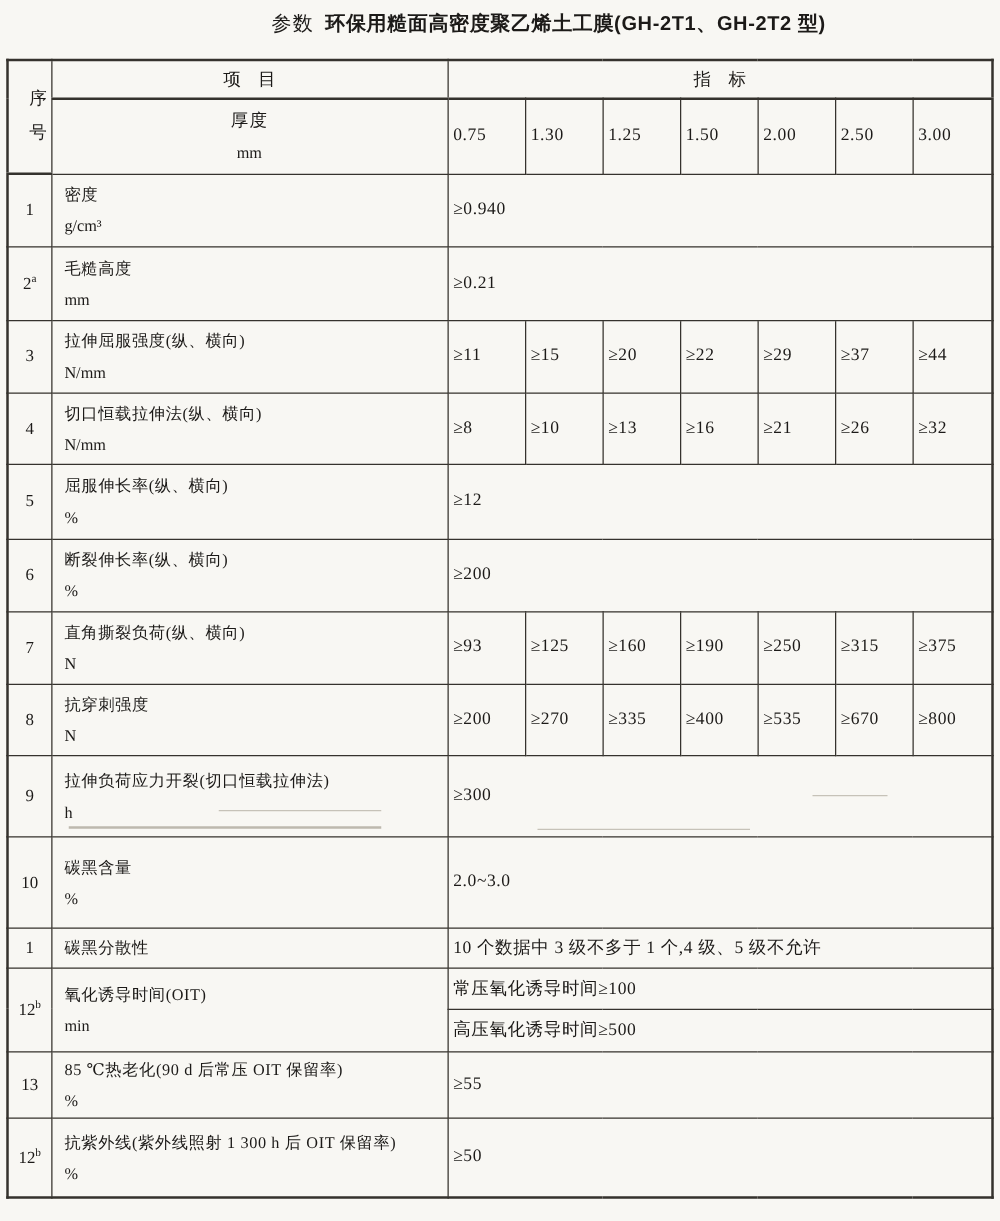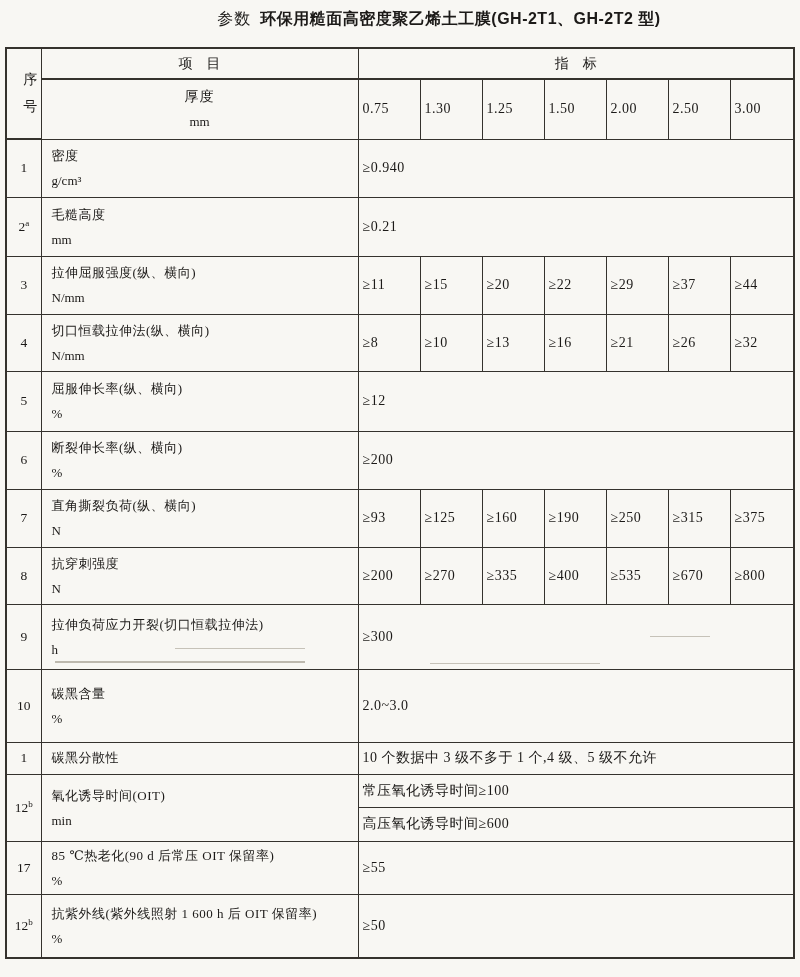--- a/index.html
+++ b/index.html
@@ -221,36 +221,36 @@
 
     <tr style="height:33px">
       <td class="no" rowspan="2"><span>12</span><sup>b</sup></td>
       <td class="item" rowspan="2">
           <div class="iname">氧化诱导时间(OIT)</div>
           <div class="iunit">min</div>
         </td>
       <td class="val" colspan="7">常压氧化诱导时间≥100</td>
     </tr>
     <tr style="height:34px">
-      <td class="val" colspan="7">高压氧化诱导时间≥600</td>
+      <td class="val" colspan="7">高压氧化诱导时间≥500</td>
     </tr>
 
     <tr style="height:53px">
-      <td class="no"><span>17</span><sup></sup></td>
+      <td class="no"><span>13</span><sup></sup></td>
       <td class="item">
           <div class="iname">85 ℃热老化(90 d 后常压 OIT 保留率)</div>
           <div class="iunit">%</div>
         </td>
       <td class="val" colspan="7">≥55</td>
     </tr>
 
     <tr style="height:64px">
       <td class="no"><span>12</span><sup>b</sup></td>
       <td class="item">
-          <div class="iname">抗紫外线(紫外线照射 1 600 h 后 OIT 保留率)</div>
+          <div class="iname">抗紫外线(紫外线照射 1 300 h 后 OIT 保留率)</div>
           <div class="iunit">%</div>
         </td>
       <td class="val" colspan="7">≥50</td>
     </tr>
   </tbody>
 </table>
 
 <div class="artifact a1"></div>
 <div class="artifact a2"></div>
 <div class="artifact a3"></div>

